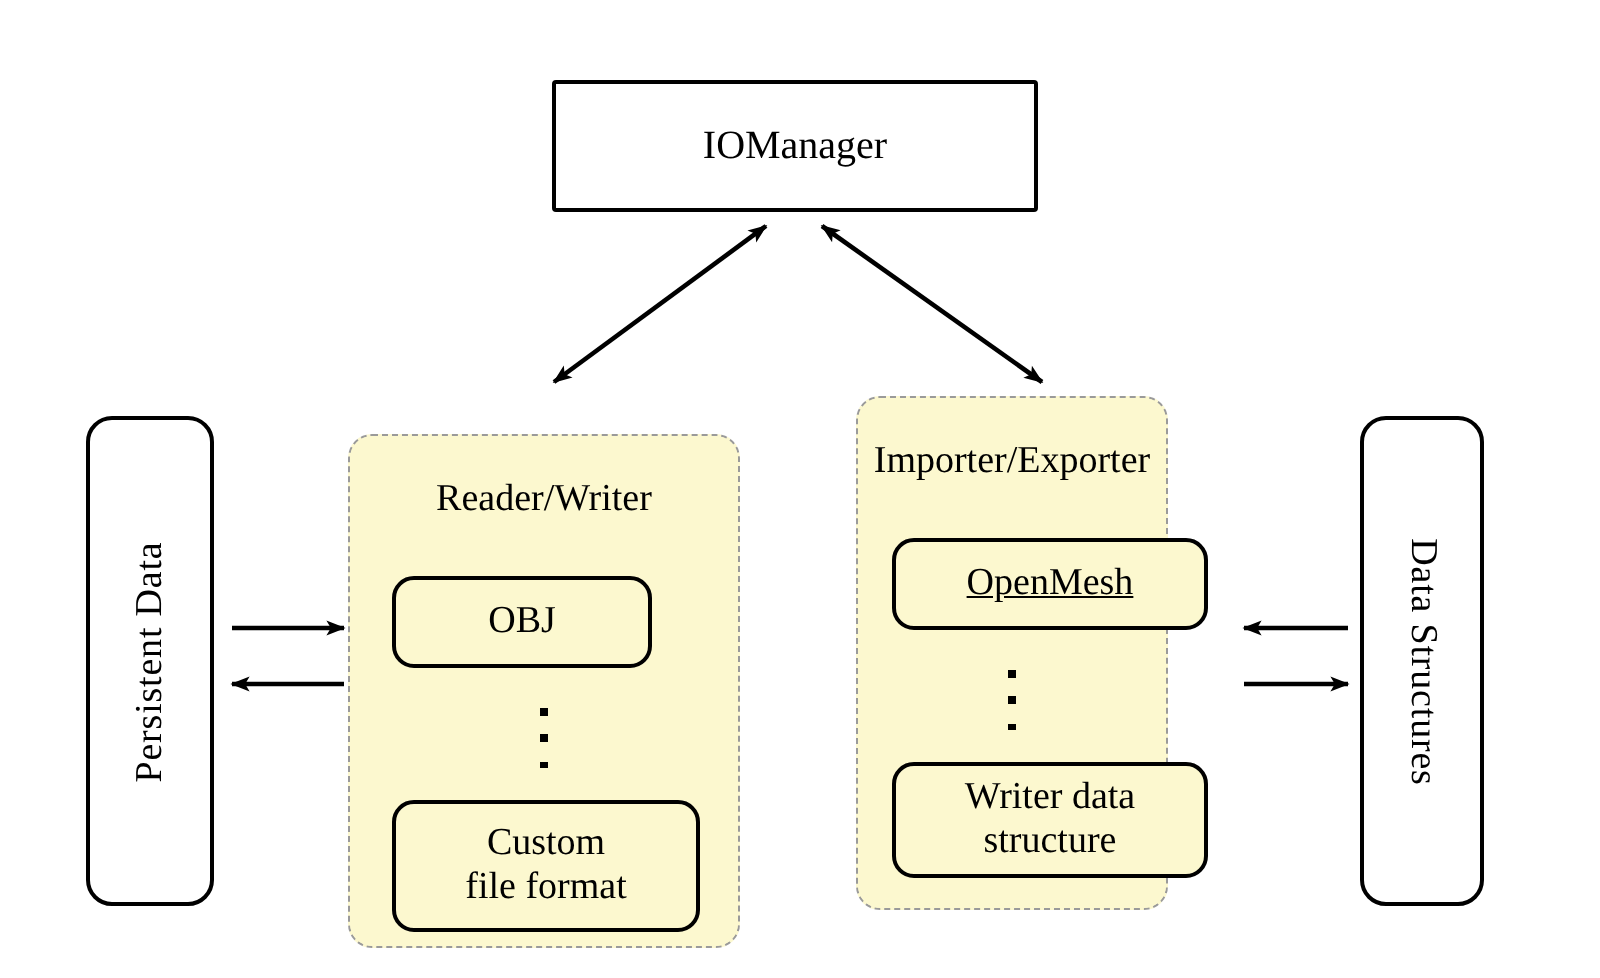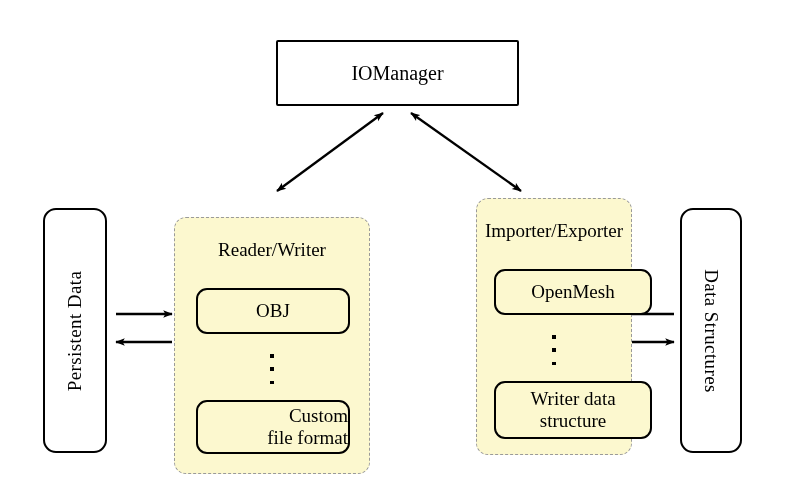--- a/index.html
+++ b/index.html
@@ -146,41 +146,41 @@
   </div>
 
   <div class="side-box" style="left:43px; top:208px; width:64px; height:245px;">
     <span class="side-label rot-ccw">Persistent Data</span>
   </div>
 
   <div class="node group-panel" style="left:174px; top:198px; width:196px; height:257px;margin-top:19px;">
 
     <div class="group-title" style="top:22px;">Reader/Writer</div>
 
-    <div class="inner-box" style="left:21px; top:70px; width:154px; height:46px;">
+    <div class="inner-box" style="left:21px; top:70px; width:130px; height:46px;">
       <span>OBJ</span>
     </div>
 
     <div class="vdots" style="left:50%; top:136px; margin-left:-2px; width:4px; height:30px;">
       <span></span>
         <span></span>
         <span></span>
     </div>
 
-    <div class="inner-box" style="left:21px; top:182px; width:154px; height:54px; flex-direction:column;align-items:flex-end;">
+    <div class="inner-box" style="left:21px; top:182px; width:154px; height:66px; flex-direction:column;">
       <span>Custom</span>
       <span>file format</span>
     </div>
   </div>
 
-  <div class="node group-panel" style="left:428px; top:198px; width:156px; height:257px;margin-left:48px;">
+  <div class="node group-panel" style="left:428px; top:198px; width:156px; height:257px;">
 
     <div class="group-title" style="top:22px;">Importer/Exporter</div>
 
-    <div class="inner-box" style="left:17px; top:70px; width:158px; height:46px;">
+    <div class="inner-box" style="left:17px; top:70px; width:158px; height:46px;text-decoration:underline;">
       <span>OpenMesh</span>
     </div>
 
     <div class="vdots" style="left:50%; top:136px; margin-left:-2px; width:4px; height:30px;">
       <span></span>
         <span></span>
         <span></span>
     </div>
 
     <div class="inner-box" style="left:17px; top:182px; width:158px; height:58px; flex-direction:column;">

